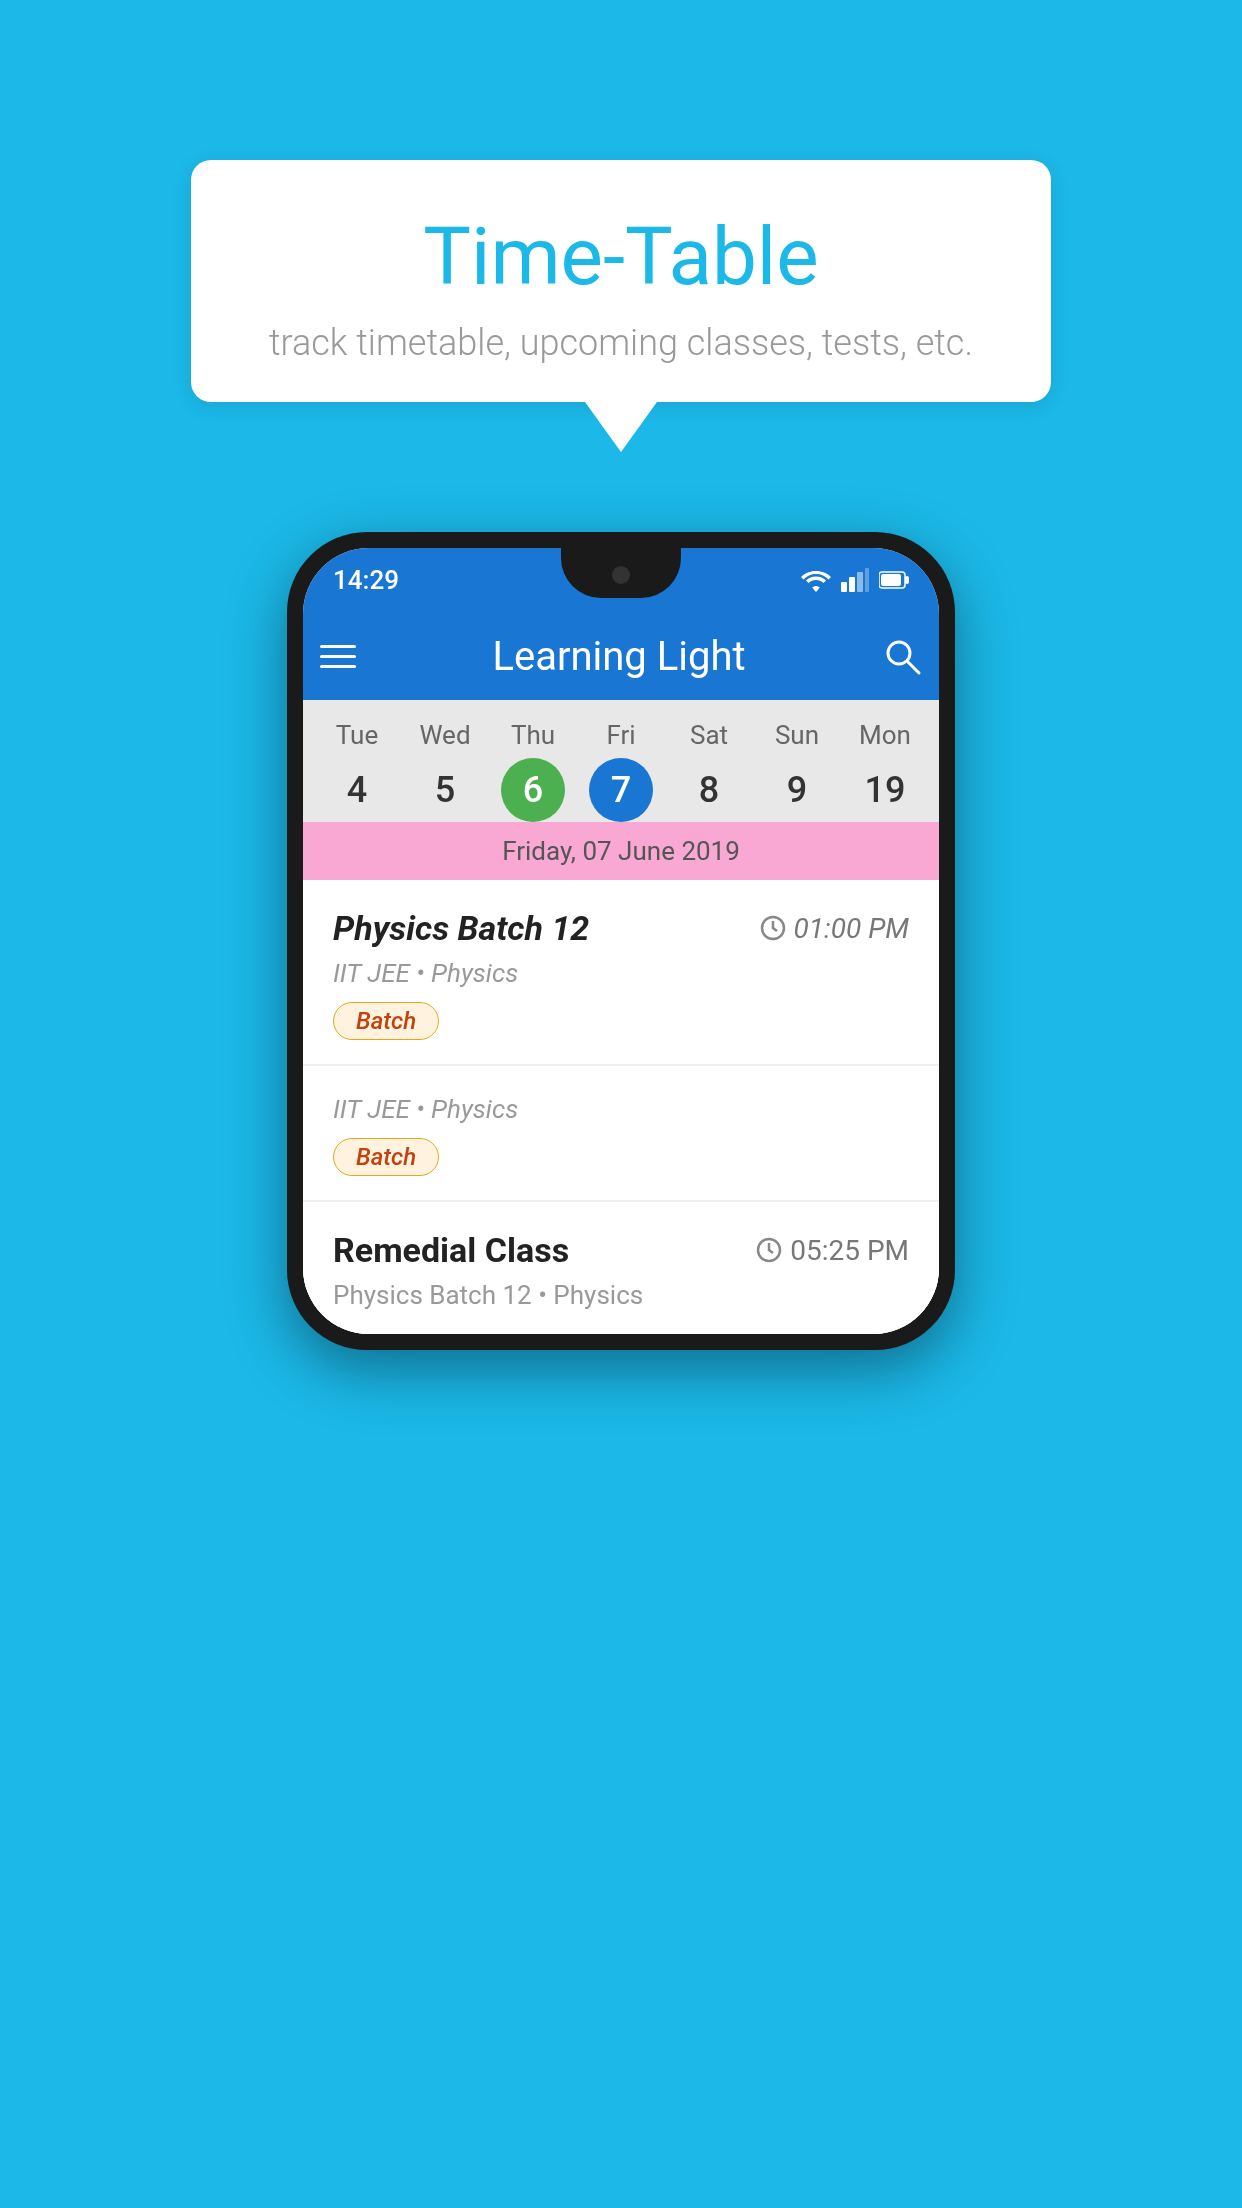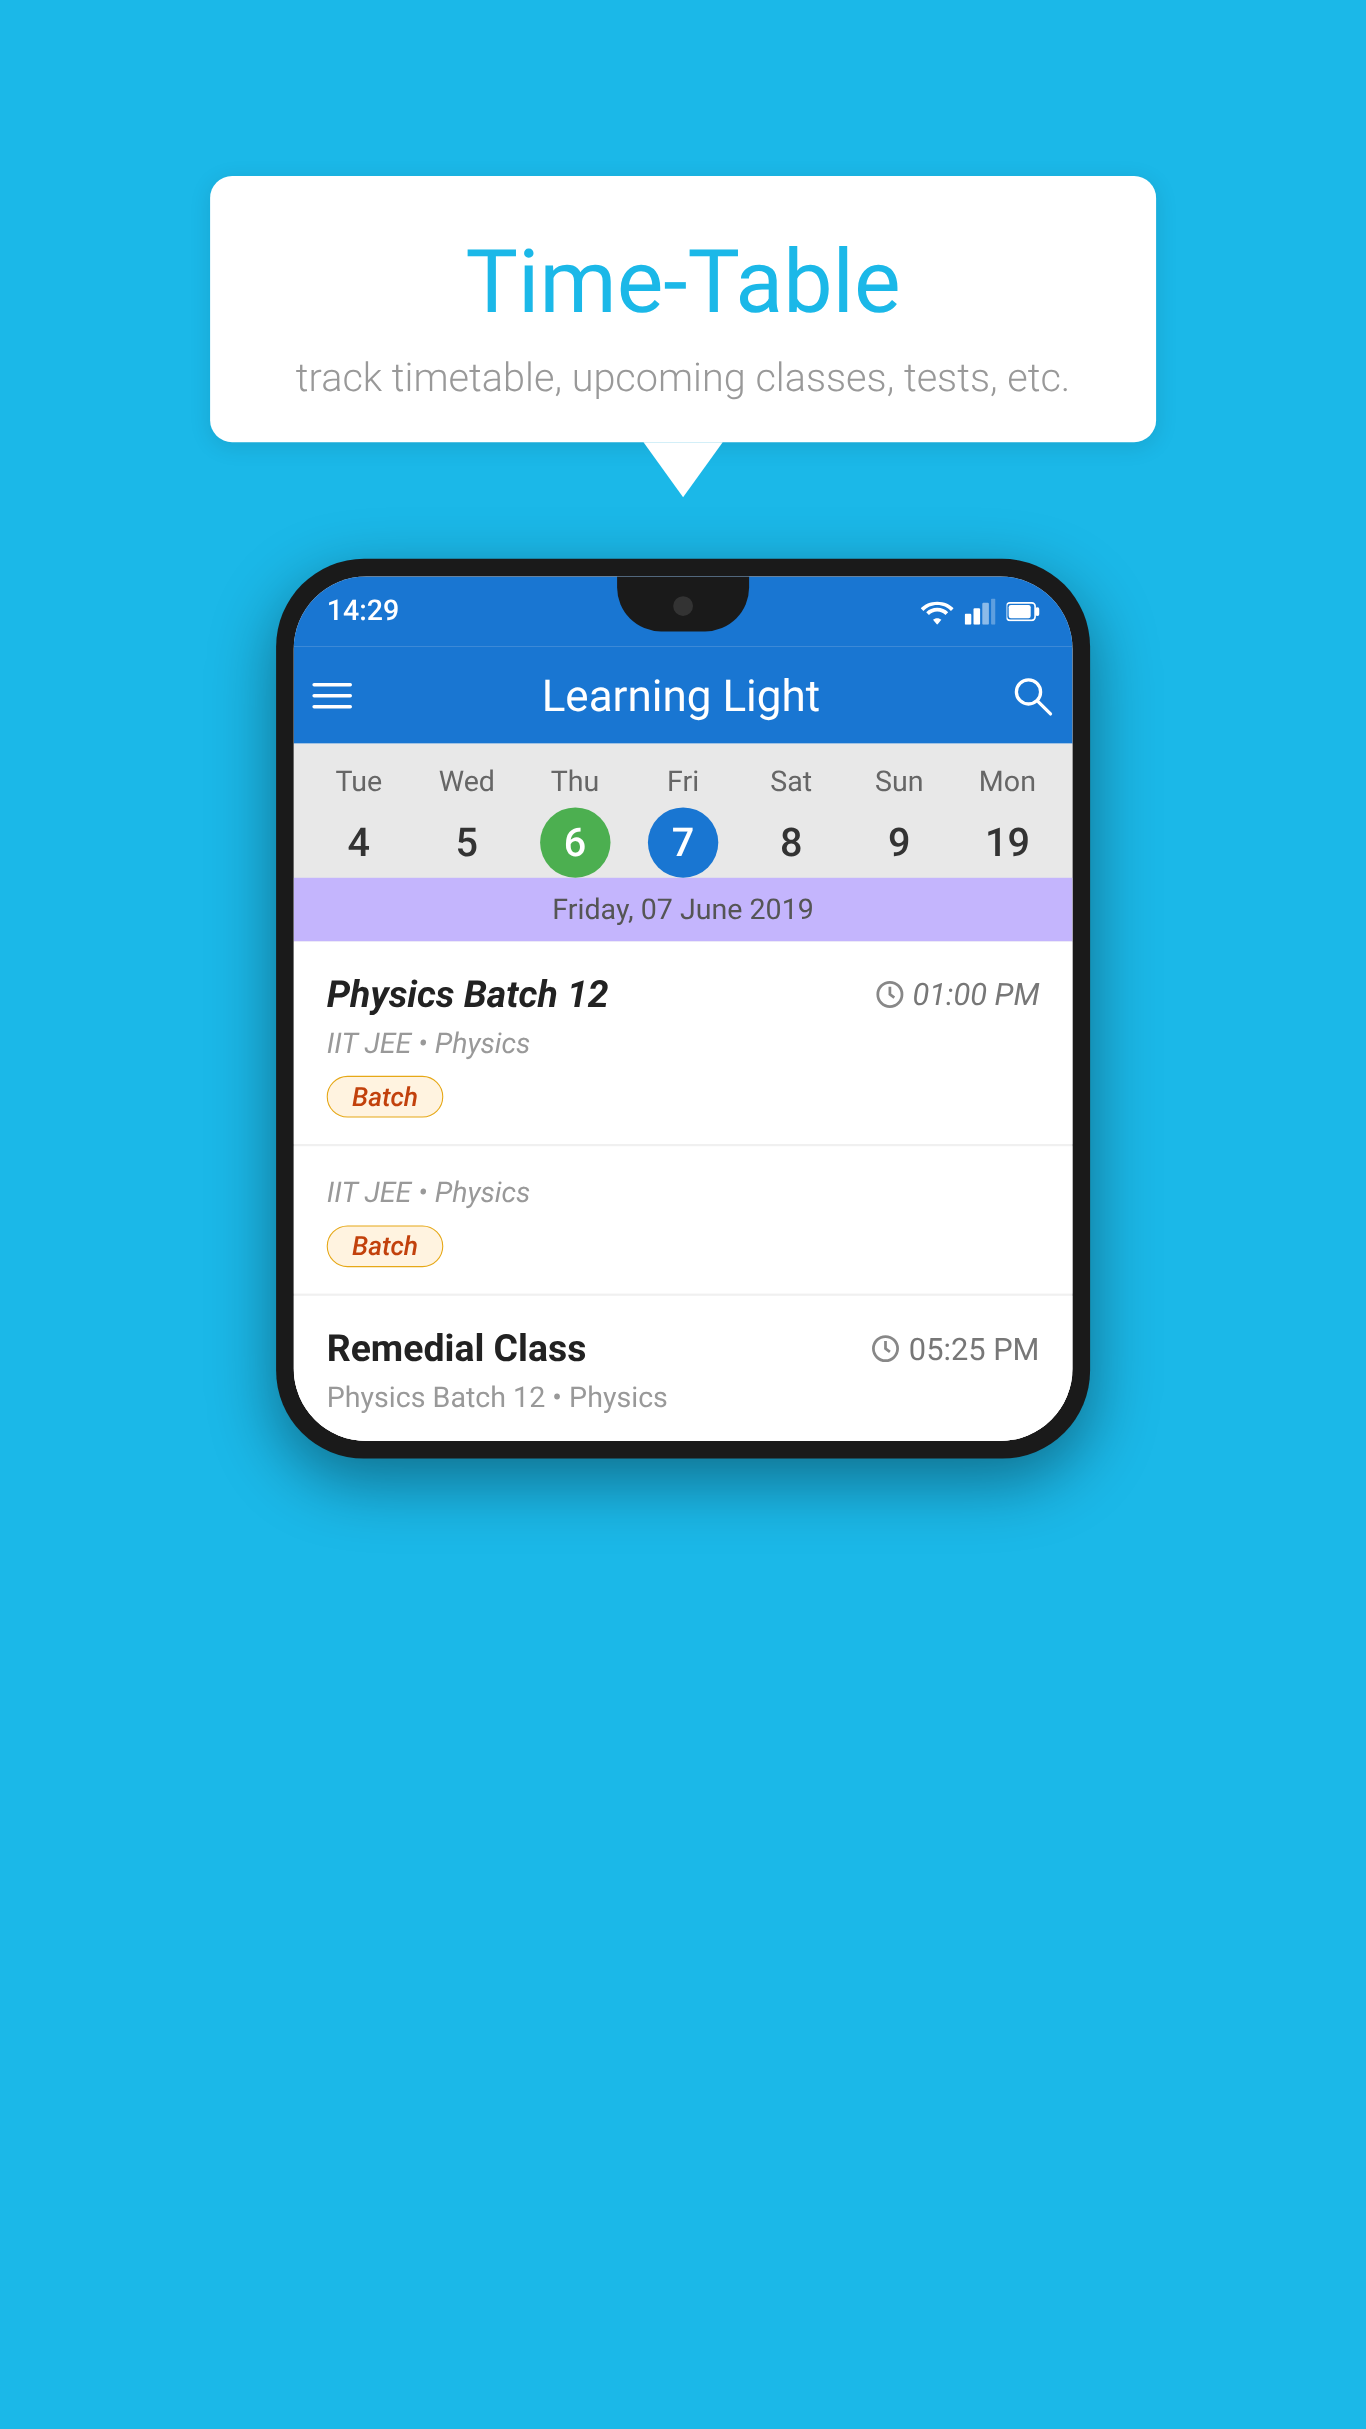--- a/index.html
+++ b/index.html
@@ -48,23 +48,23 @@
       width: 0;
       height: 0;
       border-left: 36px solid transparent;
       border-right: 36px solid transparent;
       border-top: 50px solid white;
       margin: 0 auto;
     }
 
     
     .phone-wrapper {
-      margin-top: 56px;
+      margin-top: 80px;
       position: relative;
-      width: 740px;
+      width: 668px;
     }
 
     .phone-outer {
       background: #1a1a1a;
       border-radius: 80px;
       padding: 16px;
       box-shadow: 0 20px 60px rgba(0,0,0,0.4);
     }
 
     .phone-inner {
@@ -195,21 +195,21 @@
     .day-num.selected {
       background: #1976D2;
       color: white;
     }
 
     .date-label {
       text-align: center;
       padding: 14px 0 14px;
       font-size: 26px;
       color: #555;
-      background: #c4b5fd;
+      background: #f9a8d4;
     }
 
     
     .events-list {
       background: #f0f0f0;
     }
 
     .event-card {
       background: white;
       margin-bottom: 2px;

